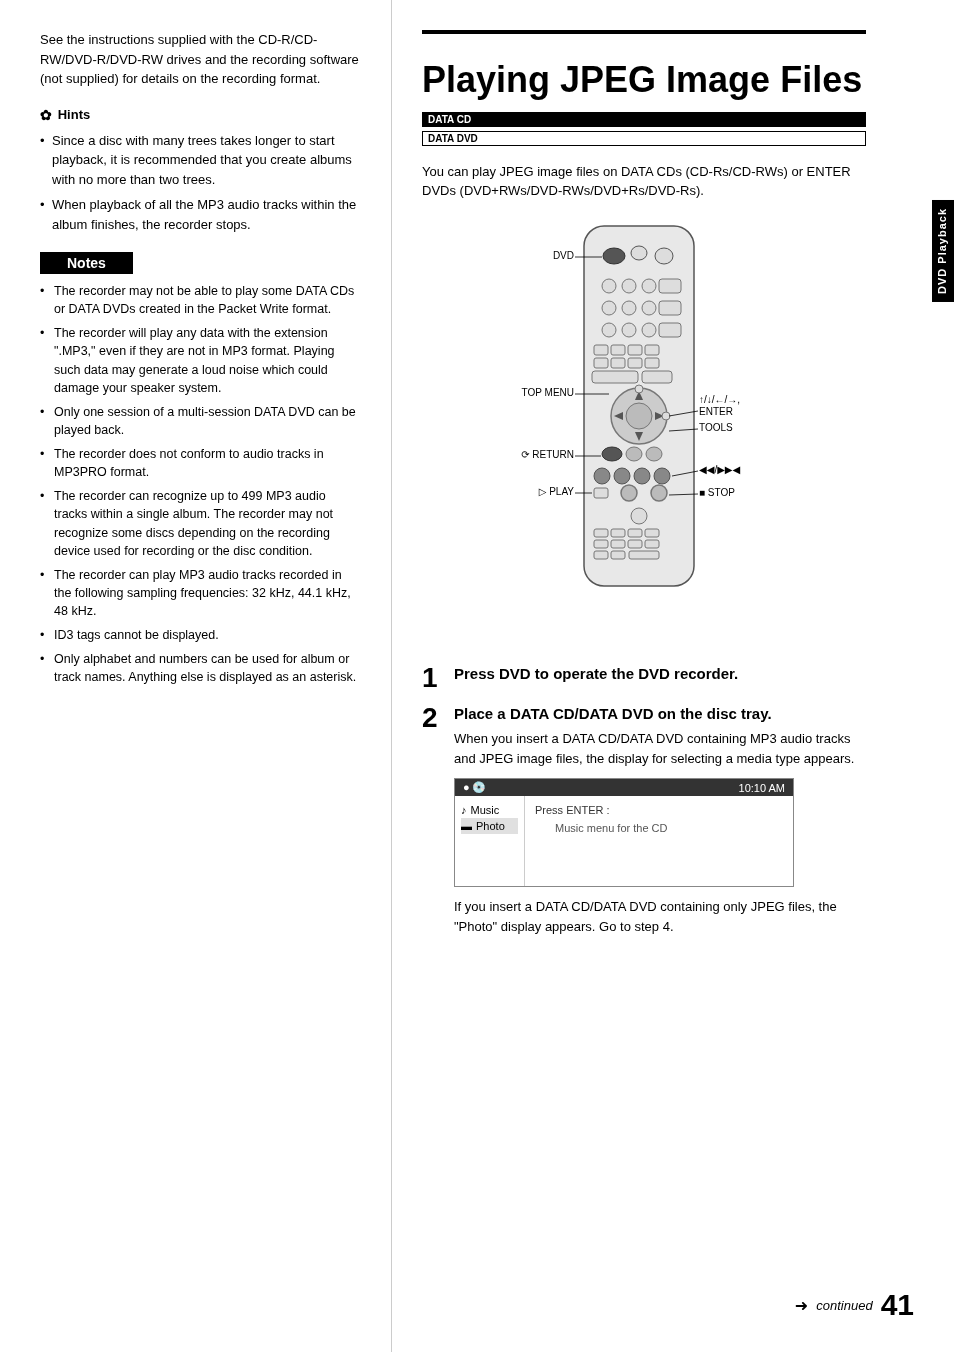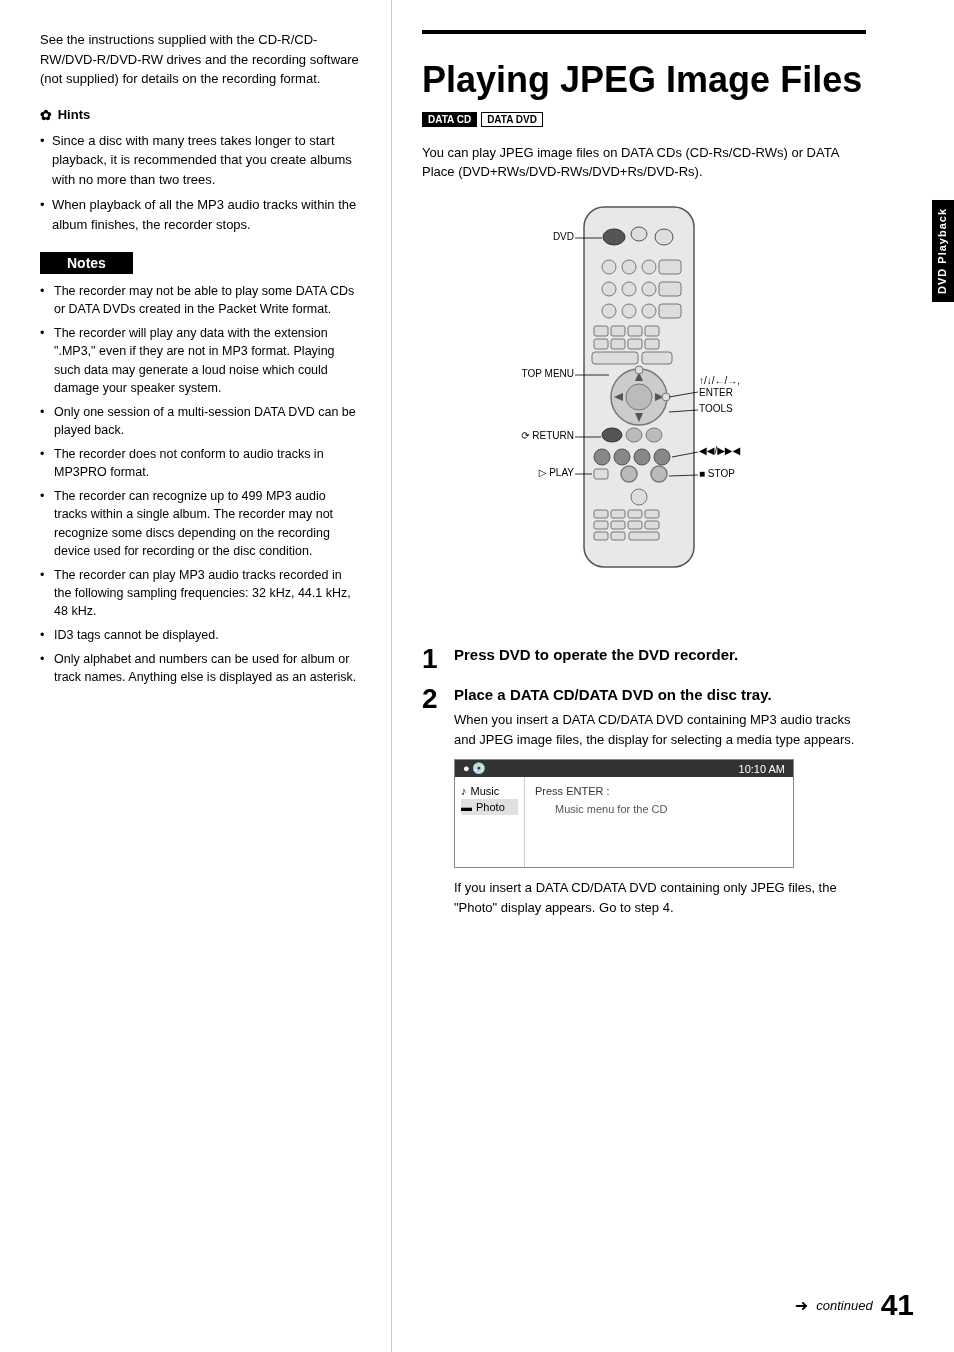--- a/index.html
+++ b/index.html
@@ -132,20 +132,21 @@
       line-height: 1.1;
       border-top: 4px solid #000;
       padding-top: 26px;
       margin-bottom: 12px;
     }
 
     .disc-badges {
       display: flex;
       gap: 4px;
       margin-bottom: 16px;
+      flex-direction: column;
     }
 
     .badge {
       border: 1px solid #000;
       font-size: 10px;
       font-weight: bold;
       padding: 1px 5px;
       background: #fff;
     }
 
@@ -338,21 +339,21 @@
 
   <div class="right-col">
 
     <h1 class="page-title">Playing JPEG Image Files</h1>
 
     <div class="disc-badges">
       <span class="badge badge-filled">DATA CD</span>
       <span class="badge">DATA DVD</span>
     </div>
 
-    <p class="description-text">You can play JPEG image files on DATA CDs (CD-Rs/CD-RWs) or DATA Place (DVD+RWs/DVD-RWs/DVD+Rs/DVD-Rs).</p>
+    <p class="description-text">You can play JPEG image files on DATA CDs (CD-Rs/CD-RWs) or ENTER DVDs (DVD+RWs/DVD-RWs/DVD+Rs/DVD-Rs).</p>
 
     <div class="diagram-wrapper">
       <svg width="340" height="420" viewBox="0 0 340 420">
 
         <rect x="110" y="5" width="110" height="360" rx="20" ry="20" fill="#e8e8e8" stroke="#555" stroke-width="1.5"></rect>
 
         <ellipse cx="140" cy="35" rx="11" ry="8" fill="#555" stroke="#333" stroke-width="1"></ellipse>
         <ellipse cx="165" cy="32" rx="8" ry="7" fill="#ddd" stroke="#555" stroke-width="1"></ellipse>
         <ellipse cx="190" cy="35" rx="9" ry="8" fill="#ddd" stroke="#555" stroke-width="1"></ellipse>
 

